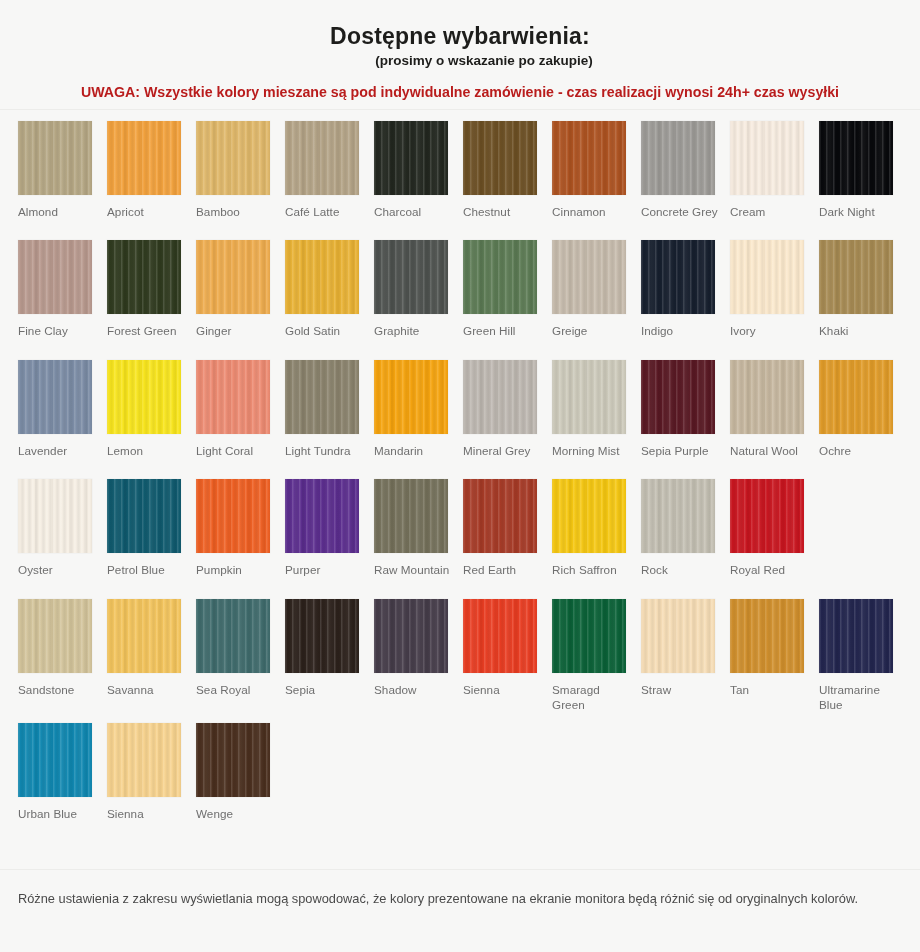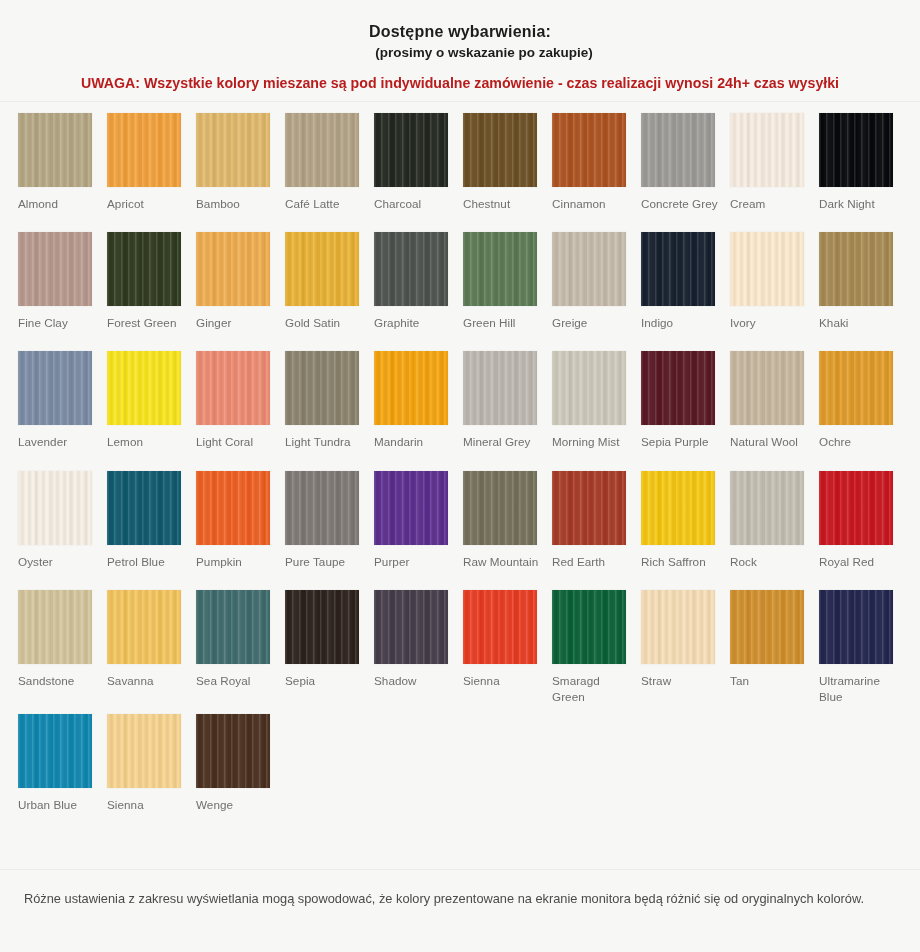--- a/index.html
+++ b/index.html
@@ -18,21 +18,21 @@
 
   
   .header {
     padding-top: 22px;
     text-align: center;
     border-bottom: 1px solid #ececea;
     padding-bottom: 8px;
     background: #f7f7f6;
   }
   .header-title {
-    font-size: 16px;
+    font-size: 23px;
     font-weight: bold;
     color: #1d1d1b;
     letter-spacing: .2px;
     line-height: 1.22;
     margin: 0;
   }
   .header-subtitle {
     font-size: 13.5px;
     font-weight: bold;
     color: #1d1d1b;
@@ -116,21 +116,21 @@
     right: 0;
     bottom: 0;
     border-top: 1px solid #ececea;
     background: #f7f7f6;
     height: 82px;
   }
   .footer-text {
     font-size: 12.8px;
     color: #4a4a4a;
     line-height: 1.62;
-    padding: 19px 28px 0 24px;
+    padding: 19px 28px 0 18px;
     margin: 0;
   }
 </style>
 </head>
 <body>
 
 <div class="header">
   <div class="header-title">Dostępne wybarwienia:</div>
   <div class="header-subtitle">(prosimy o wskazanie po zakupie)</div>
   <div class="header-note">UWAGA: Wszystkie kolory mieszane są pod indywidualne zamówienie - czas realizacji wynosi 24h+ czas wysyłki</div>
@@ -273,24 +273,20 @@
       </div>
       <div class="swatch-cell">
         <div class="swatch-chip" style="background: rgb(15, 90, 110);"></div>
         <div class="swatch-label">Petrol Blue</div>
       </div>
       <div class="swatch-cell">
         <div class="swatch-chip" style="background: rgb(238, 95, 34);"></div>
         <div class="swatch-label">Pumpkin</div>
       </div>
       <div class="swatch-cell">
-        <div class="swatch-chip" style="background: rgb(126, 120, 116);"></div>
-        <div class="swatch-label">Pure Taupe</div>
-      </div>
-      <div class="swatch-cell">
         <div class="swatch-chip" style="background: rgb(91, 45, 142);"></div>
         <div class="swatch-label">Purper</div>
       </div>
       <div class="swatch-cell">
         <div class="swatch-chip" style="background: rgb(116, 112, 90);"></div>
         <div class="swatch-label">Raw Mountain</div>
       </div>
       <div class="swatch-cell">
         <div class="swatch-chip" style="background: rgb(166, 58, 38);"></div>
         <div class="swatch-label">Red Earth</div>

